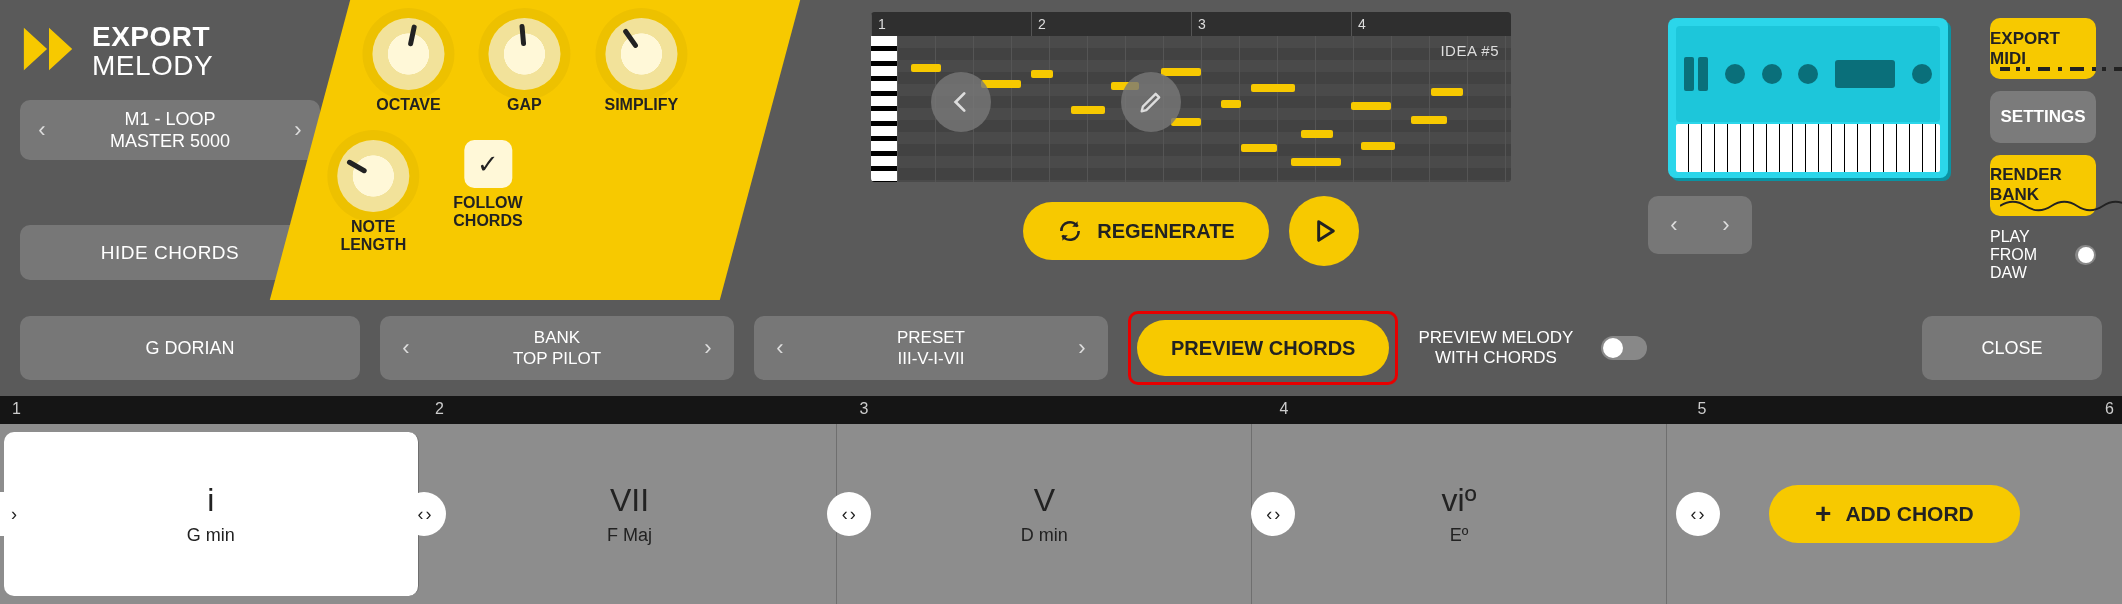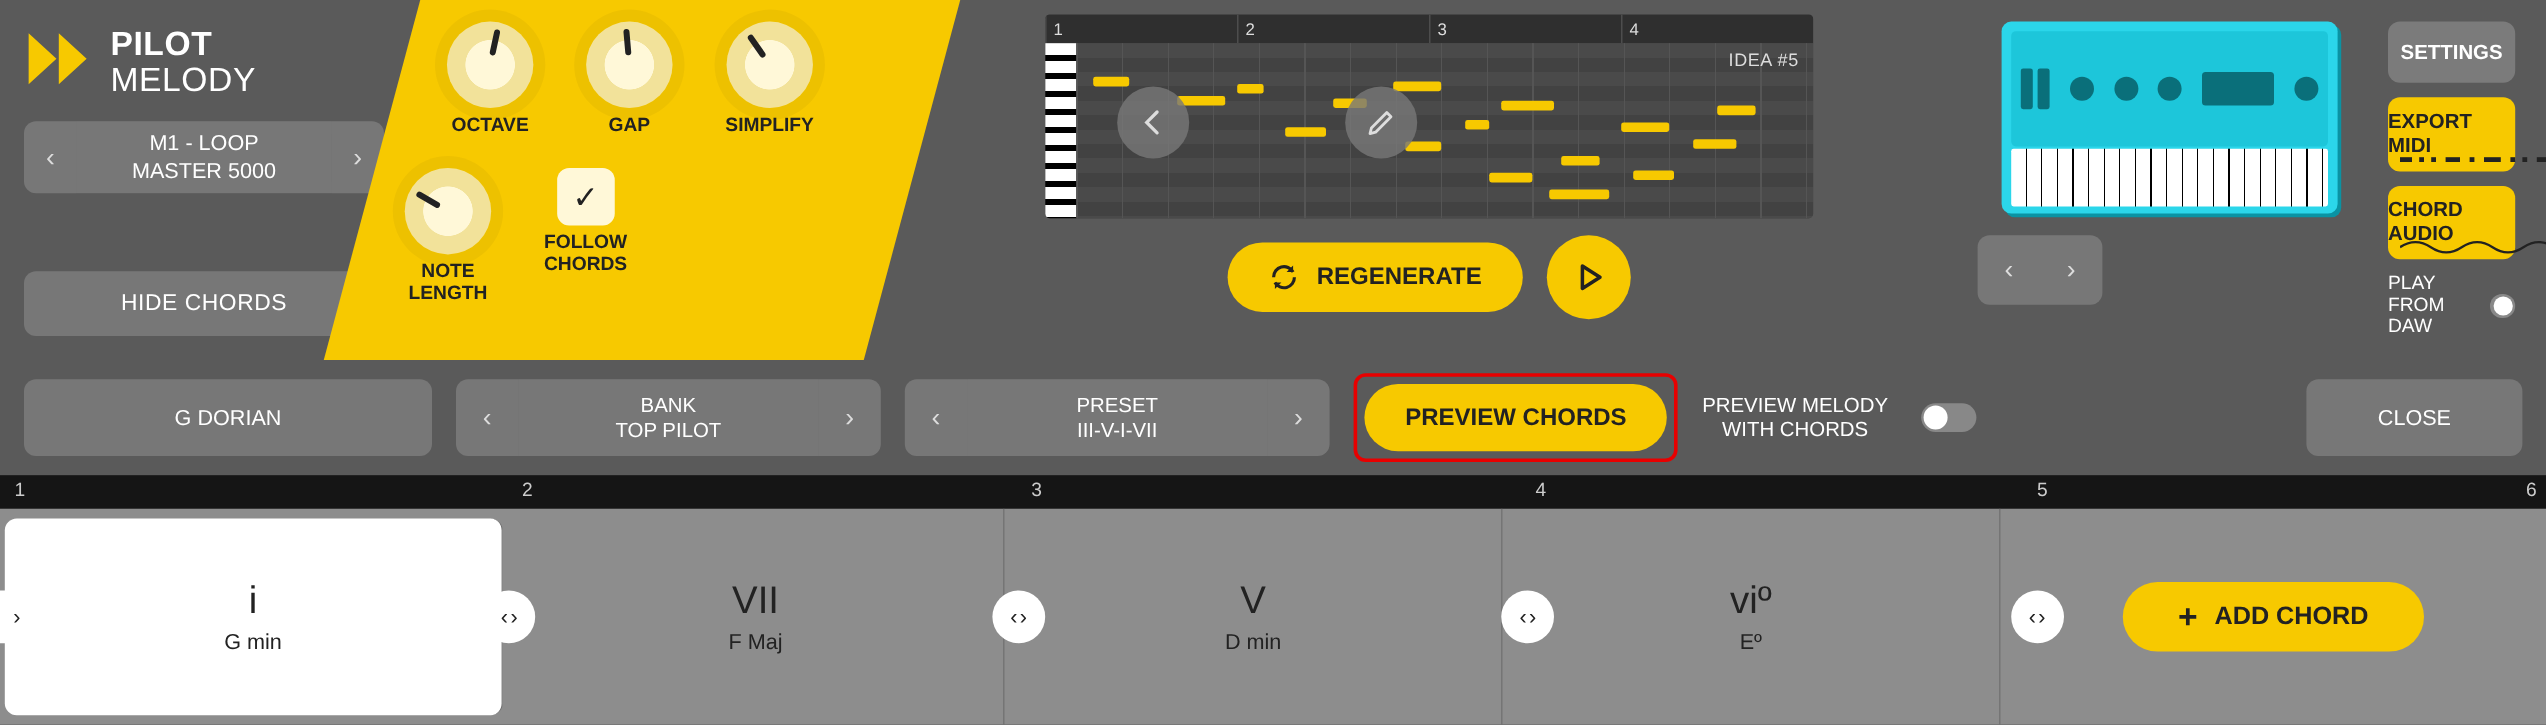--- a/index.html
+++ b/index.html
@@ -109,21 +109,21 @@
 
 <div class="top">
   <div class="left-col">
     <div class="logo-row">
       <span class="logo-icon">
         <svg viewBox="0 0 60 60">
             <path d="M4 8 L28 30 L4 52 Z M30 8 L54 30 L30 52 Z" fill="#f7c900"></path>
           </svg>
       </span>
       <div class="logo-text">
-        <div class="l1">PILOT</div>
+        <div class="l1">EXPORT</div>
         <div class="l2">MELODY</div>
       </div>
     </div>
     <div class="nav-box" style="height:64px;">
       <div class="arrow">
           <span class="chevron">‹</span>
         </div>
       <div class="mid">
         <span>M1 - LOOP</span>
         <span>MASTER 5000</span>
@@ -248,42 +248,42 @@
       <div class="nav-box mellow-nav">
         <div class="arrow">
             <span class="chevron">‹</span>
           </div>
         <div class="arrow">
             <span class="chevron">›</span>
           </div>
       </div>
     </div>
     <div class="side-stack">
-      <div class="side-btn gray">SETTINGS</div>
       <div class="side-btn" style="height:62px;">
         <span>EXPORT MIDI</span>
         <svg class="deco" viewBox="0 0 180 12">
             <g fill="#222">
               <rect x="0" y="4" width="10" height="4"></rect>
               <rect x="16" y="4" width="4" height="4"></rect>
               <rect x="26" y="4" width="4" height="4"></rect>
               <rect x="38" y="4" width="12" height="4"></rect>
               <rect x="58" y="4" width="4" height="4"></rect>
               <rect x="70" y="4" width="14" height="4"></rect>
               <rect x="92" y="4" width="4" height="4"></rect>
               <rect x="102" y="4" width="4" height="4"></rect>
               <rect x="114" y="4" width="12" height="4"></rect>
               <rect x="134" y="4" width="4" height="4"></rect>
               <rect x="144" y="4" width="4" height="4"></rect>
               <rect x="156" y="4" width="10" height="4"></rect>
             </g>
           </svg>
       </div>
+      <div class="side-btn gray">SETTINGS</div>
       <div class="side-btn" style="height:62px;">
-        <span>CHORD AUDIO</span>
+        <span>RENDER BANK</span>
         <svg class="deco" viewBox="0 0 180 14">
             <path d="M0 7 Q15 -3 30 7 T60 7 T90 7 T120 7 T150 7 T180 7" stroke="#222" stroke-width="2.2" fill="none"></path>
           </svg>
       </div>
       <div class="play-daw">
         <span>PLAY FROM DAW</span>
         <div class="toggle"></div>
       </div>
     </div>
   </div>

